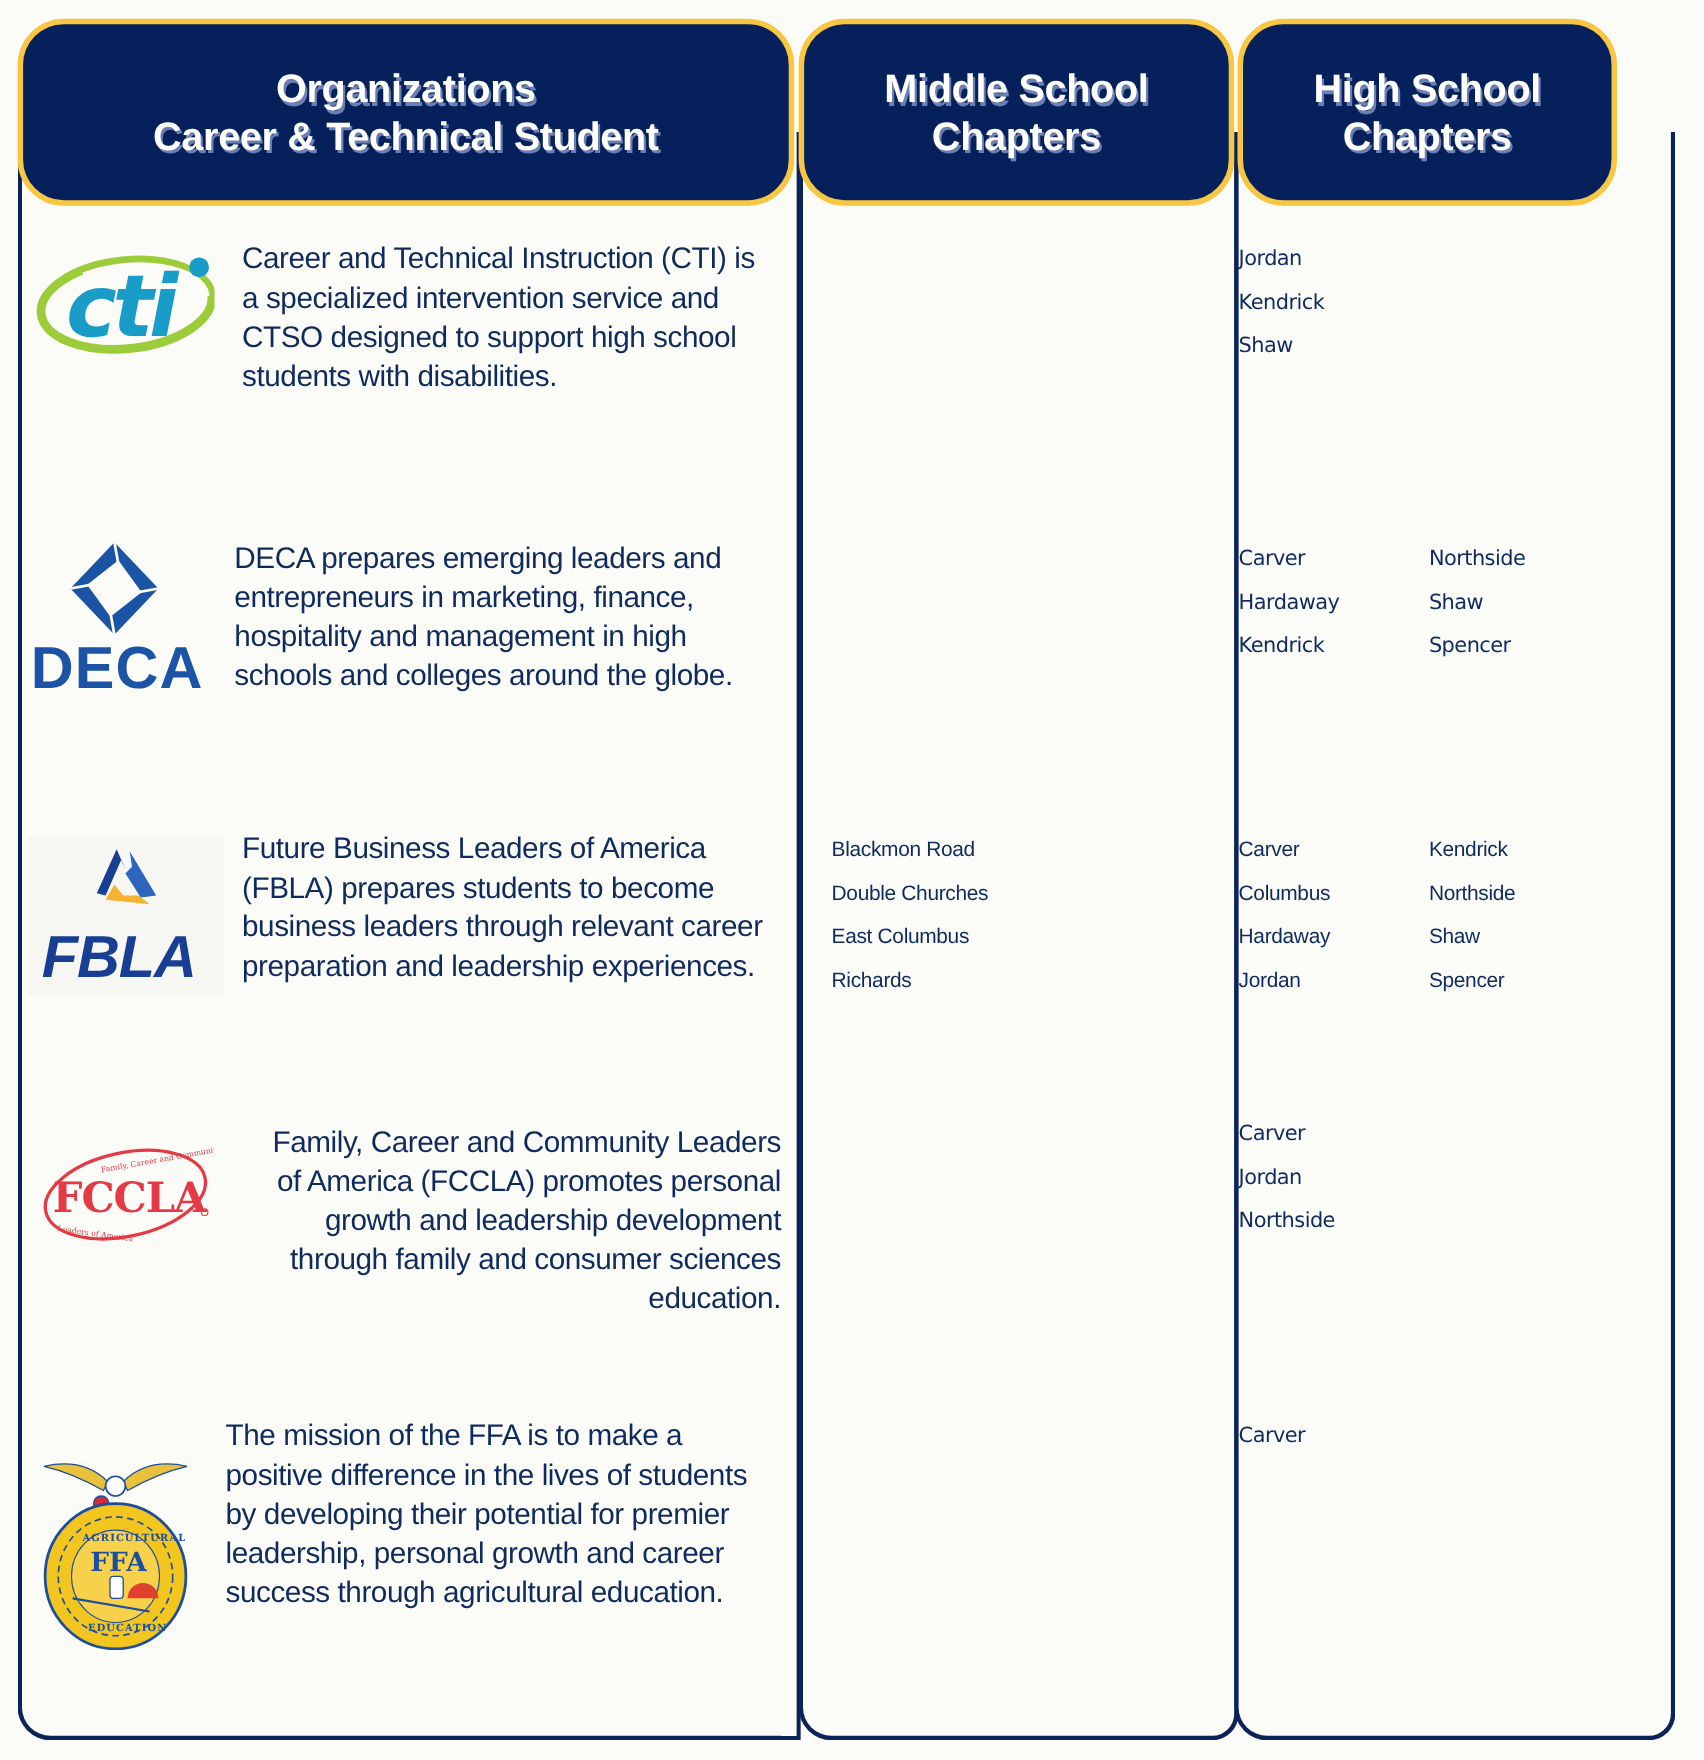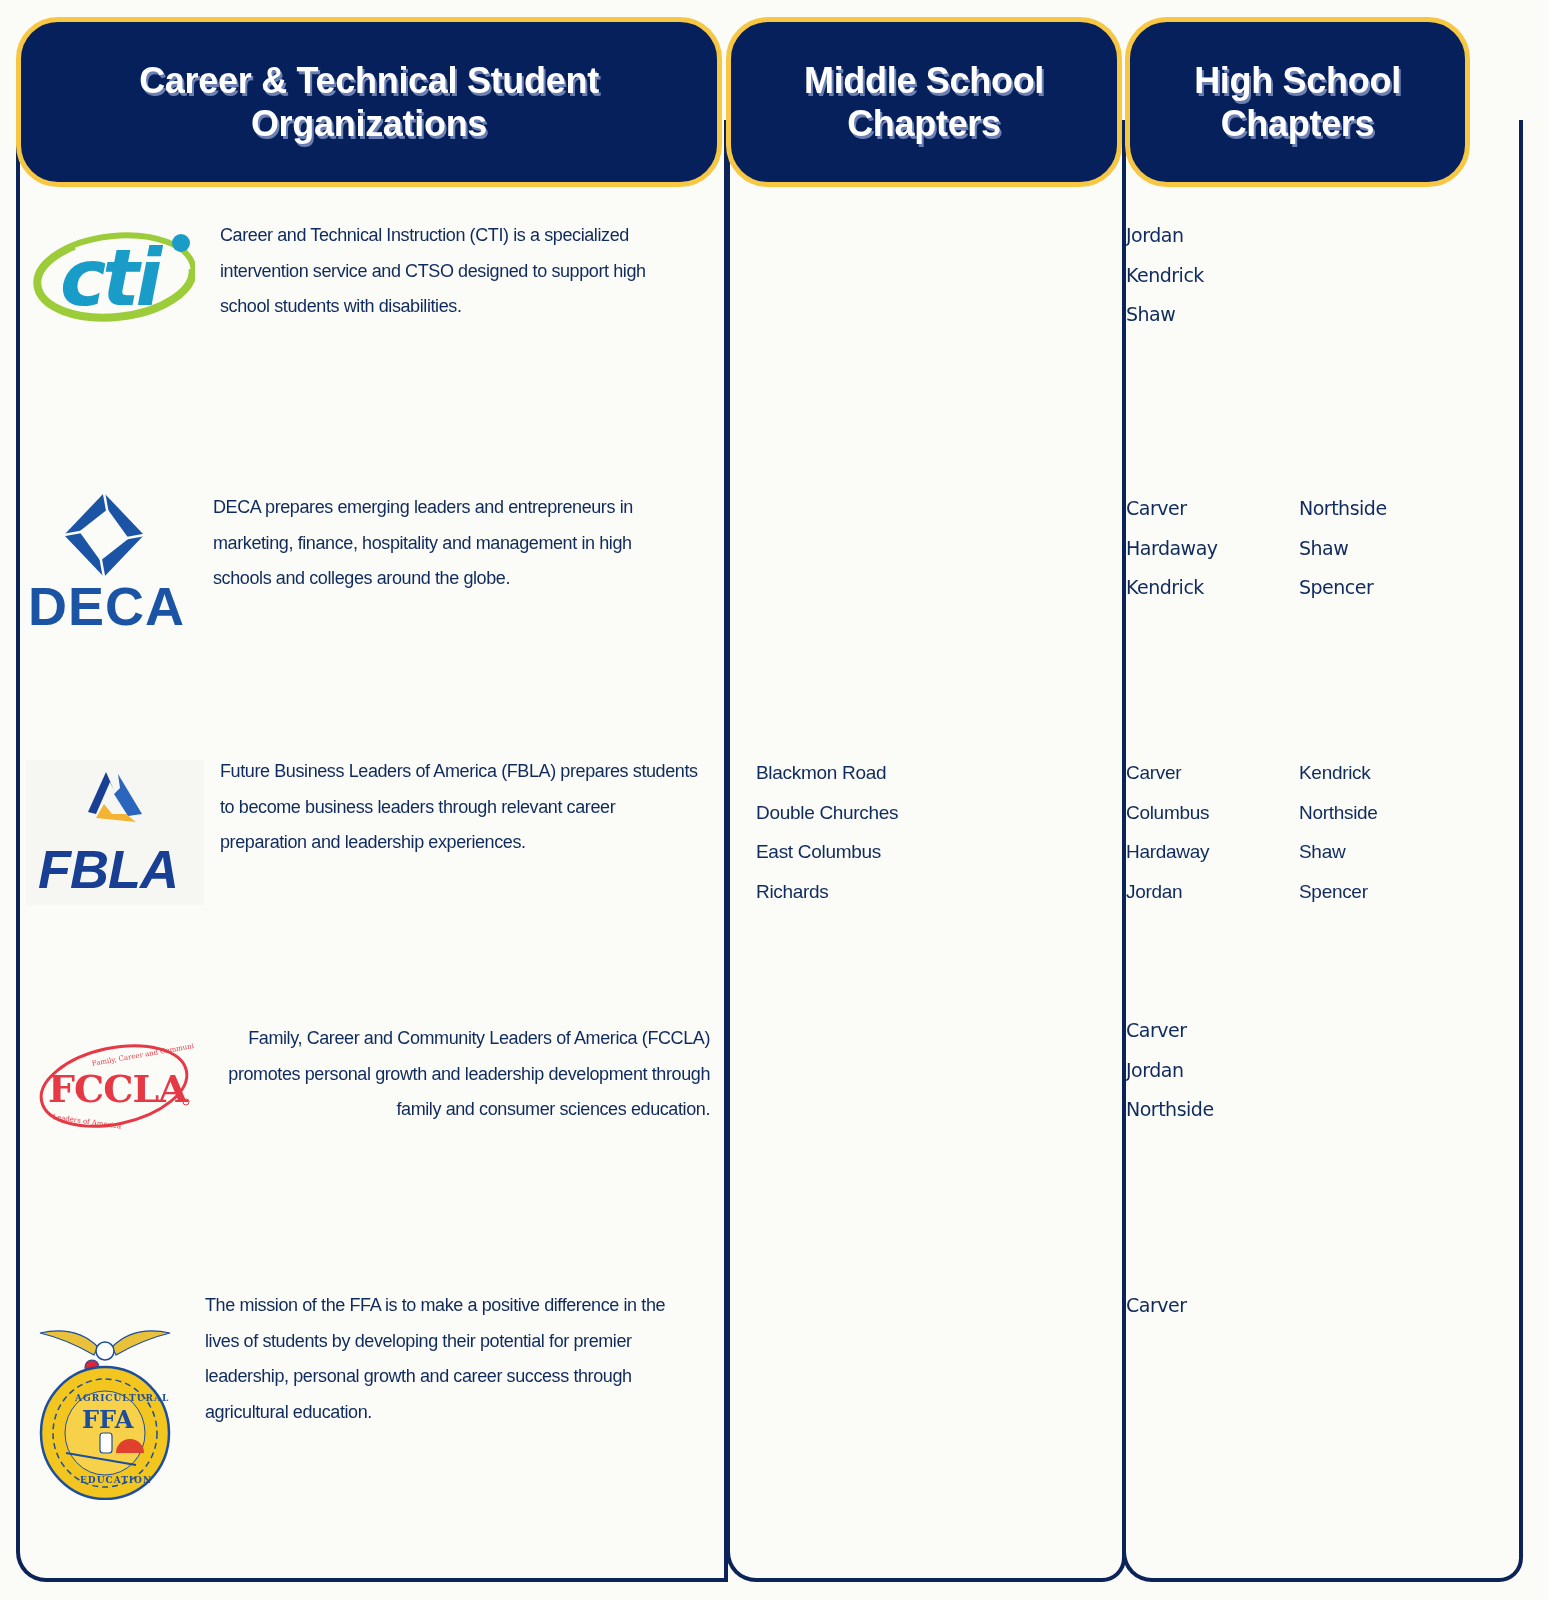--- a/index.html
+++ b/index.html
@@ -30,42 +30,42 @@
   }
   .hdr.h1 { left: 16px; width: 706px; }
   .hdr.h2 { left: 726px; width: 396px; }
   .hdr.h3 { left: 1125px; width: 345px; }
   .hdr span { display: block; padding: 0 20px; }
   
   .logo {
     position: absolute; display: flex; align-items: center; justify-content: center;
   }
   .desc {
-    position: absolute; font-size: 18px; line-height: 35.5px; color: #0f2a5c;
+    position: absolute; font-size: 27px; line-height: 35.5px; color: #0f2a5c;
     font-family: "Liberation Sans", sans-serif; letter-spacing: -0.4px;
   }
   .chapter-list {
     position: absolute; margin: 0; padding: 0; list-style: none;
     font-size: 19px; line-height: 39.5px; color: #0f2a5c;
     font-family: "DejaVu Sans", sans-serif; letter-spacing: -0.5px;
   }
   .chapter-list li { white-space: nowrap; }
   .ms-list { font-family: "Liberation Sans", sans-serif; letter-spacing: -0.3px; }
 </style>
 </head>
 <body>
 
 <div class="col-body c1"></div>
 <div class="col-body c2"></div>
 <div class="col-body c3"></div>
 
 <div class="hdr h1">
   <div>
+    <span>Organizations</span>
     <span>Career &amp; Technical Student</span>
-    <span>Organizations</span>
   </div>
 </div>
 <div class="hdr h2">
   <div>
     <span>Middle School</span>
     <span>Chapters</span>
   </div>
 </div>
 <div class="hdr h3">
   <div>

